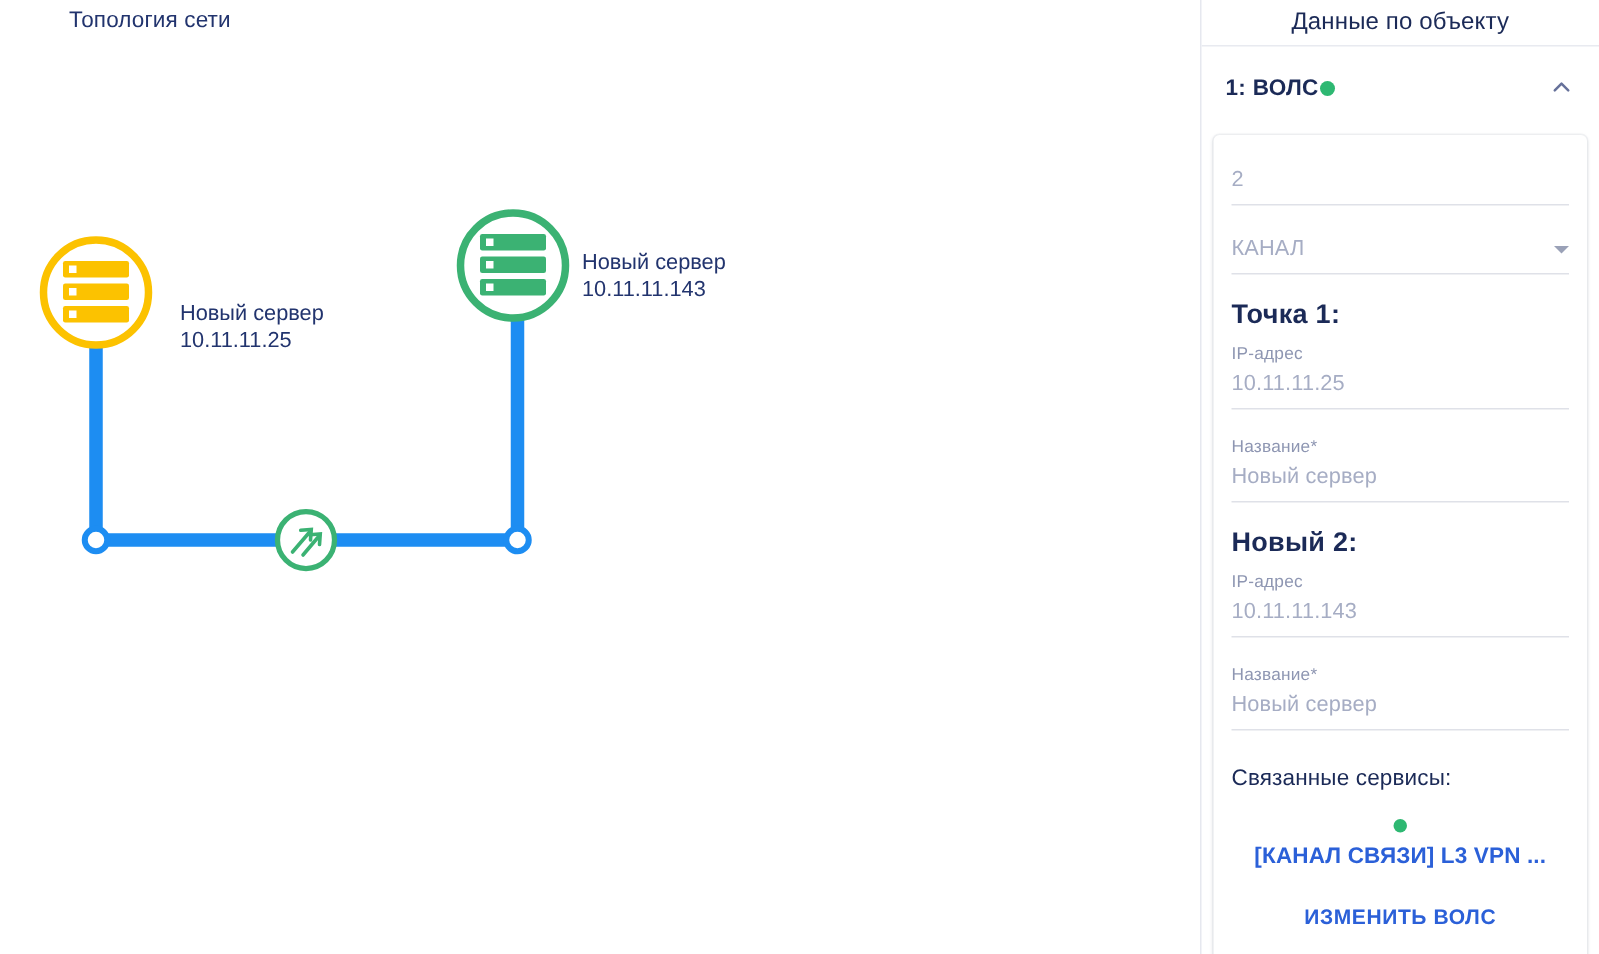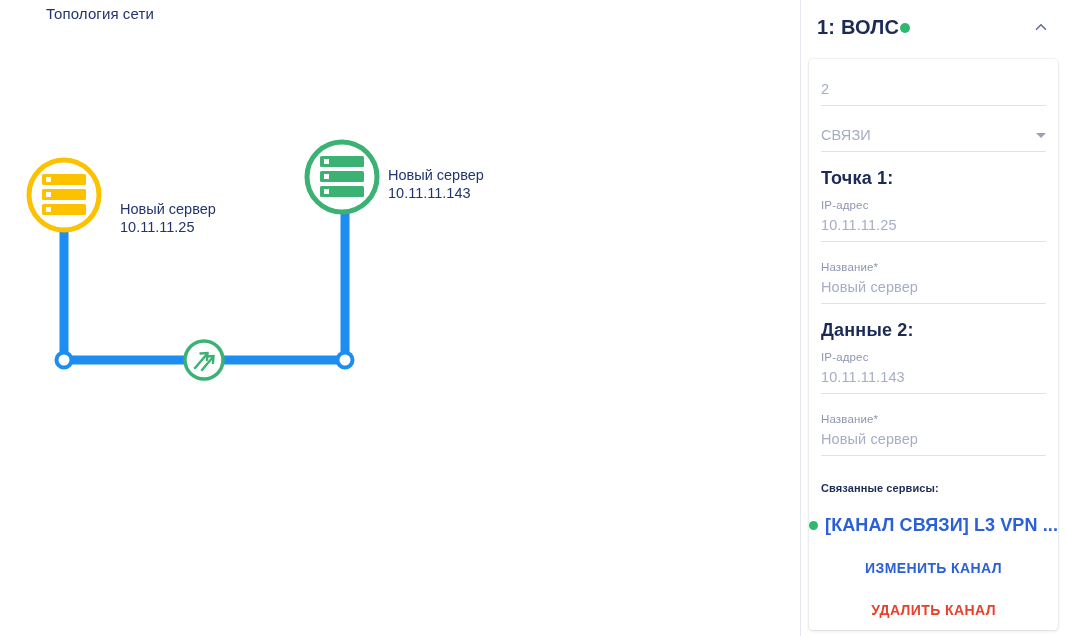--- a/index.html
+++ b/index.html
@@ -88,21 +88,21 @@
   }
 
   .accordion-head {
     height: 54px;
     display: flex;
     align-items: center;
     padding: 0 16px 0 16px;
     cursor: pointer;
   }
   .accordion-head .acc-title {
-    font-size: 20px;
+    font-size: 15px;
     font-weight: bold;
     color: #1b2a57;
     letter-spacing: .2px;
     display: flex;
     align-items: center;
   }
   .status-dot {
     display: inline-block;
     width: 10px;
     height: 10px;
@@ -163,39 +163,40 @@
   .point-heading {
     font-size: 18px;
     font-weight: bold;
     color: #1b2a57;
     line-height: 22px;
     letter-spacing: .2px;
     padding-top: 6px;
   }
 
   .services-heading {
-    font-size: 11px;
-    font-weight: bold;
+    font-size: 15px;
+    font-weight: normal;
     color: #1b2a57;
     letter-spacing: .1px;
     padding-top: 13px;
     line-height: 20px;
   }
   .service-link {
     display: flex;
     align-items: center;
     justify-content: center;
     gap: 7px;
     padding-top: 17px;
-    font-size: 18px;
+    font-size: 15px;
     font-weight: bold;
     color: #2b60d8;
     letter-spacing: .1px;
     cursor: pointer;
     white-space: nowrap;
+    flex-direction: column;
   }
   .service-dot {
     width: 9px; height: 9px;
     border-radius: 50%;
     background: #2eb872;
     flex: 0 0 auto;
   }
 
   .action-btn {
     display: block;
@@ -276,20 +277,23 @@
     </div>
 
     <div class="node-label" id="label-right">
       <span>Новый сервер</span>
       <span class="l2">10.11.11.143</span>
     </div>
   </div>
 
   <div class="sidebar">
 
+    <div class="sidebar-header">
+      <div class="title">Данные по объекту</div>
+    </div>
 
     <div class="sidebar-body">
 
       <div class="accordion-head">
         <div class="acc-title">
           <span>1: ВОЛС</span>
           <span class="status-dot"></span>
         </div>
         <svg class="chevron" viewBox="0 0 24 24">
           <path d="M6 15 L12 9 L18 15" fill="none" stroke="currentColor" stroke-width="2.2" stroke-linecap="round" stroke-linejoin="round"></path>
@@ -297,51 +301,51 @@
       </div>
 
       <div class="card">
 
         <div class="field">
           <div class="field-value">2</div>
         </div>
 
         <div class="field">
           <div class="field-row">
-            <div class="field-value">СВЯЗИ</div>
+            <div class="field-value">КАНАЛ</div>
             <span class="caret"></span>
           </div>
         </div>
 
         <div class="point-heading">Точка 1:</div>
         <div class="field">
           <div class="field-label">IP-адрес</div>
           <div class="field-value">10.11.11.25</div>
         </div>
         <div class="field">
           <div class="field-label">Название*</div>
           <div class="field-value">Новый сервер</div>
         </div>
 
-        <div class="point-heading">Данные 2:</div>
+        <div class="point-heading">Новый 2:</div>
         <div class="field">
           <div class="field-label">IP-адрес</div>
           <div class="field-value">10.11.11.143</div>
         </div>
         <div class="field">
           <div class="field-label">Название*</div>
           <div class="field-value">Новый сервер</div>
         </div>
 
         <div class="services-heading">Связанные сервисы:</div>
 
         <div class="service-link">
           <span class="service-dot"></span>
           <span>[КАНАЛ СВЯЗИ] L3 VPN ...</span>
         </div>
 
-        <button class="action-btn primary">ИЗМЕНИТЬ КАНАЛ</button>
+        <button class="action-btn primary">ИЗМЕНИТЬ ВОЛС</button>
 
         <button class="action-btn danger">УДАЛИТЬ КАНАЛ</button>
       </div>
     </div>
   </div>
 </div>
 
 </body></html>

